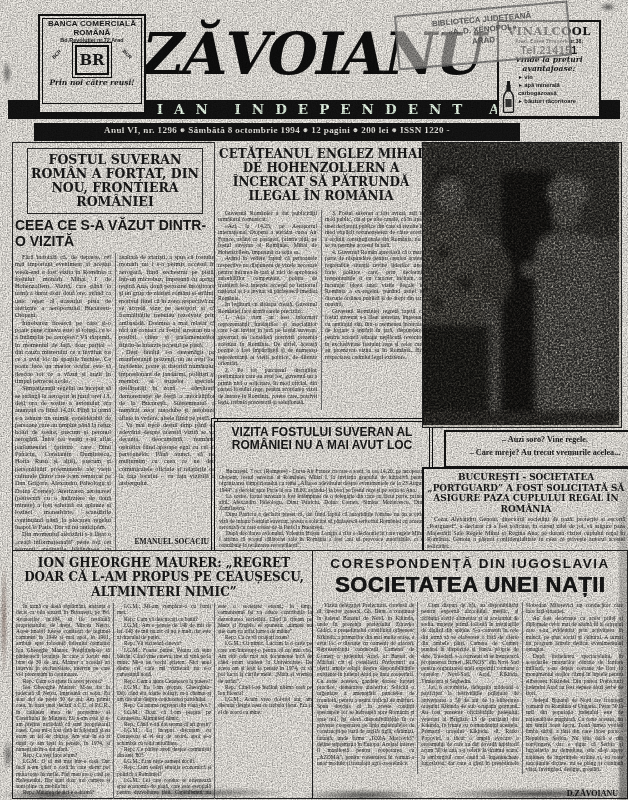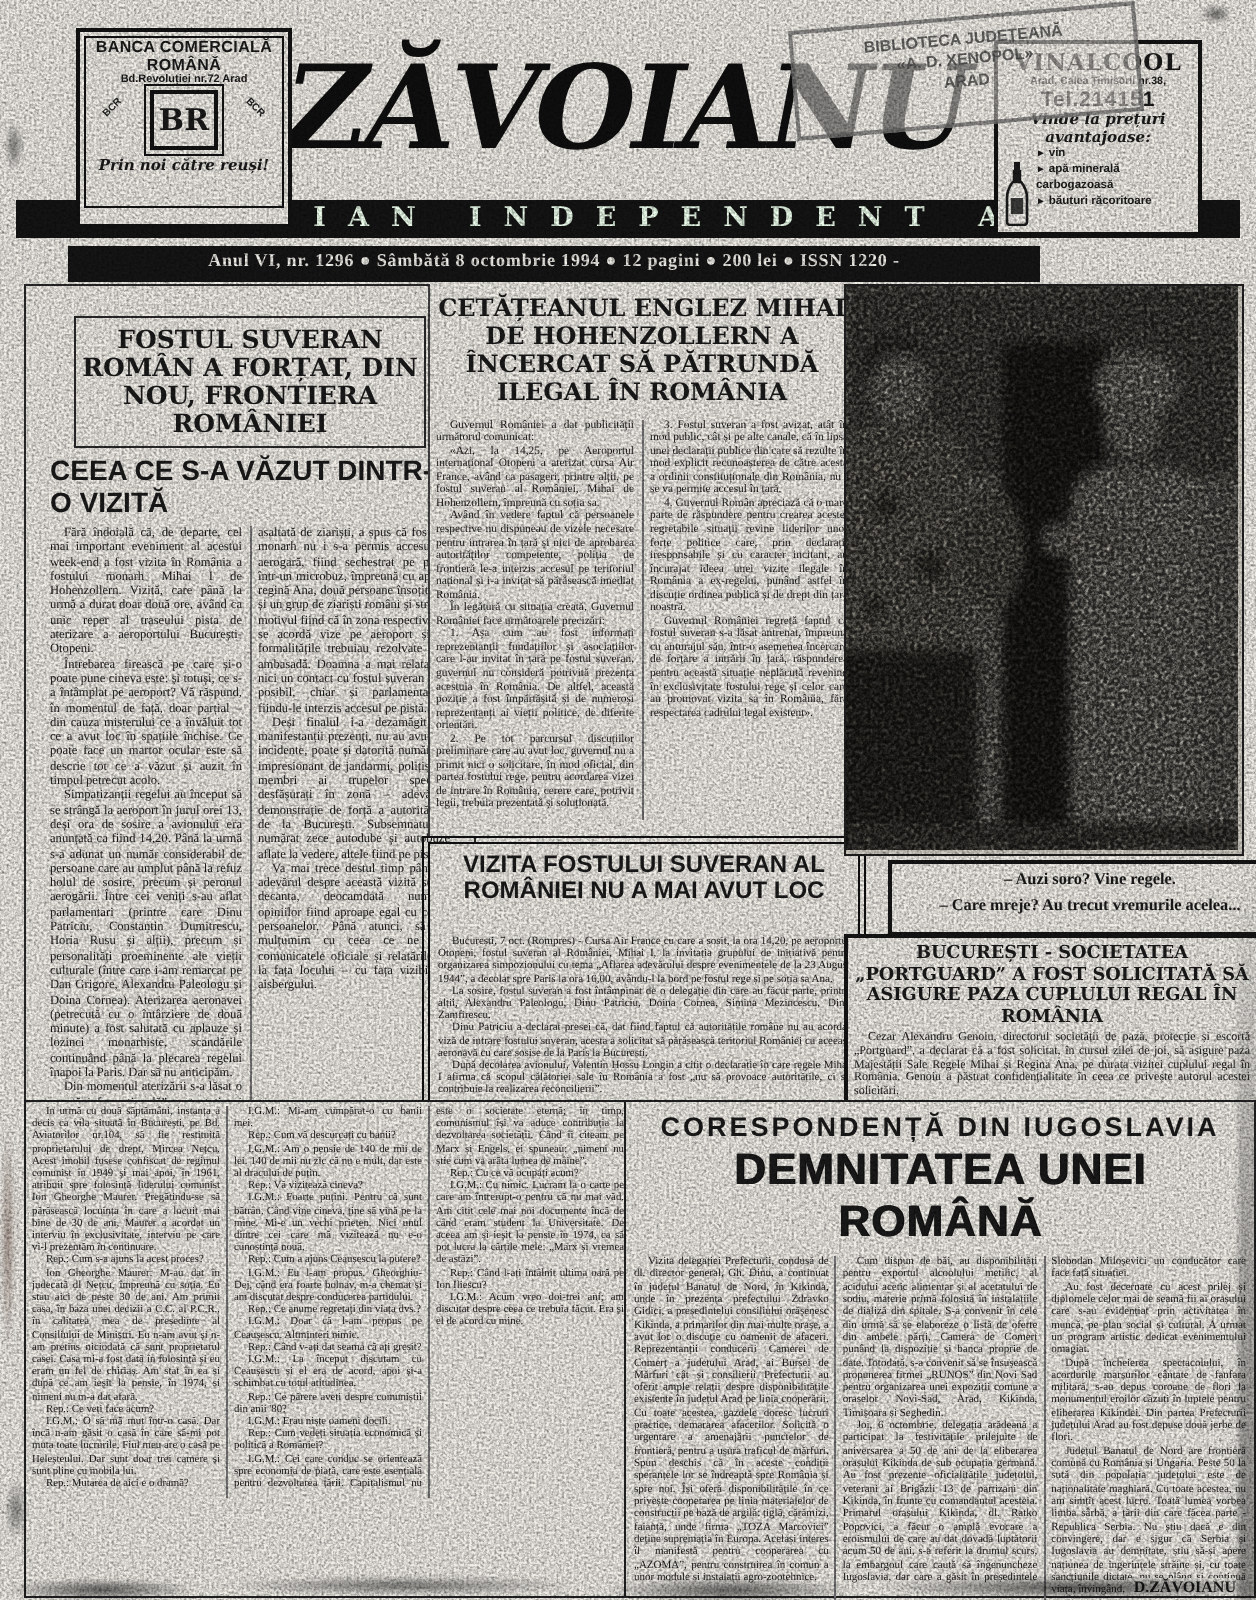--- a/index.html
+++ b/index.html
@@ -41,21 +41,21 @@
   .banner{left:8px;top:100px;width:612px;height:19px;background:#151515;color:#efe!important;text-align:center;
           font-family:"DejaVu Serif",serif;font-weight:bold;font-size:13.5px;line-height:19px;letter-spacing:11px;color:#eeece5;}
   .dateline{left:34px;top:123px;width:486px;height:18px;background:#161616;color:#f1efe9;text-align:center;
             font-family:"Liberation Serif",serif;font-weight:bold;font-size:9px;line-height:14px;letter-spacing:.4px;}
   
   .body p{margin:0;text-indent:7px;text-align:justify;}
   .cols2{column-count:2;column-gap:8px;column-rule:1px solid #777;column-fill:auto;overflow:hidden;}
   .cols3{column-count:3;column-gap:7px;column-rule:1px solid #777;column-fill:auto;overflow:hidden;}
   .sig{font-weight:bold;font-size:7.5px;background:#f0ede7;padding-left:4px;}
   
-  .art-visit{left:12px;top:142px;width:200px;height:404px;border:1px solid #2b2b2b;background:#f0ede7;padding:12px;}
+  .art-visit{left:12px;top:142px;width:200px;height:404px;border:1px solid #2b2b2b;background:#f0ede7;padding:2px;}
   .art-visit .title-box{margin:3px auto 3px;width:170px;border:1px solid #2b2b2b;padding:4px 2px;
         font-family:"DejaVu Serif",serif;font-weight:bold;font-size:12.5px;line-height:1.12;text-align:center;}
   .art-visit .subtitle{font-family:"Liberation Sans","DejaVu Sans",sans-serif;font-weight:bold;font-size:14px;text-align:left;margin:3px 0 4px;}
   .art-visit .body{height:318px;font-size:6.3px;line-height:1.16;}
   .art-visit .sig{position:absolute;right:8px;bottom:5px;}
   
   .art-comm{left:214px;top:142px;width:206px;height:276px;border-left:1px solid #444;border-right:1px solid #444;padding:0 3px;background:#f0ede7;}
   .art-comm .title{font-family:"DejaVu Serif",serif;font-weight:bold;font-size:12px;line-height:1.18;text-align:center;margin:5px 0 6px;}
   .art-comm .body{height:200px;font-size:5.7px;line-height:1.15;}
   
@@ -220,20 +220,21 @@
 </div>
 
 <div class="abs art-pg">
   <div class="title">BUCUREȘTI - SOCIETATEA „PORTGUARD” A FOST SOLICITATĂ SĂ ASIGURE PAZA CUPLULUI REGAL ÎN ROMÂNIA</div>
   <div class="body">
       <p>Cezar Alexandru Genoiu, directorul societății de pază, protecție și escortă „Portguard”, a declarat că a fost solicitat, în cursul zilei de joi, să asigure paza Majestății Sale Regele Mihai și Regina Ana, pe durata vizitei cuplului regal în România. Genoiu a păstrat confidențialitate în ceea ce privește autorul acestei solicitări.</p>
     </div>
 </div>
 
 <div class="abs art-maurer">
+  <div class="title">ION GHEORGHE MAURER: „REGRET DOAR CĂ L-AM PROPUS PE CEAUȘESCU, ALTMINTERI NIMIC”</div>
   <div class="body cols3">
       <p>În urmă cu două săptămâni, instanța a decis ca vila situată în București, pe Bd. Aviatorilor nr.104, să fie restituită proprietarului de drept, Mircea Nețcu. Acest imobil fusese confiscat de regimul comunist în 1949 și mai apoi, în 1961, atribuit spre folosință liderului comunist Ion Gheorghe Maurer. Pregătindu-se să părăsească locuința în care a locuit mai bine de 30 de ani, Maurer a acordat un interviu în exclusivitate, interviu pe care vi-l prezentăm în continuare.</p>
       <p>Rep.: Cum s-a ajuns la acest proces?</p>
       <p>Ion Gheorghe Maurer: M-au dat în judecată dl Nețcu, împreună cu soția. Eu stau aici de peste 30 de ani. Am primit casa, în baza unei decizii a C.C. al P.C.R., în calitatea mea de președinte al Consiliului de Miniștri. Eu n-am avut și n-am pretins niciodată că sunt proprietarul casei. Casa mi-a fost dată în folosință și eu eram un fel de chiriaș. Am stat în ea și după ce am ieșit la pensie, în 1974, și nimeni nu m-a dat afară.</p>
       <p>Rep.: Ce veți face acum?</p>
       <p>I.G.M.: O să mă mut într-o casă. Dar încă n-am găsit o casă în care să-mi pot muta toate lucrurile. Fiul meu are o casă pe Heleșteului. Dar sunt doar trei camere și sunt pline cu mobila lui.</p>
       <p>Rep.: Mutarea de aici e o dramă?</p>
       <p>I.G.M.: Mi-am cumpărat-o cu banii mei.</p>
       <p>Rep.: Cum vă descurcați cu banii?</p>
       <p>I.G.M.: Am o pensie de 140 de mii de lei. 140 de mii nu zic că nu e mult, dar este al dracului de puțin.</p>
@@ -251,21 +252,21 @@
       <p>I.G.M.: Cei care conduc se orientează spre economia de piață, care este esențială pentru dezvoltarea țării. Capitalismul nu este o societate eternă; în timp, comunismul își va aduce contribuția la dezvoltarea societății. Când îi citeam pe Marx și Engels, ei spuneau: „nimeni nu știe cum va arăta lumea de mâine”.</p>
       <p>Rep.: Cu ce vă ocupați acum?</p>
       <p>I.G.M.: Cu nimic. Lucram la o carte pe care am întrerupt-o pentru că nu mai văd. Am citit cele mai noi documente încă de când eram student la Universitate. De aceea am și ieșit la pensie în 1974, ca să pot lucra la cărțile mele: „Marx și vremea de astăzi”.</p>
       <p>Rep.: Când l-ați întâlnit ultima oară pe Ion Iliescu?</p>
       <p>I.G.M.: Acum vreo doi-trei ani; am discutat despre ceea ce trebuia făcut. Era și el de acord cu mine.</p>
     </div>
 </div>
 
 <div class="abs art-yugo">
   <div class="kicker">CORESPONDENȚĂ DIN IUGOSLAVIA</div>
-  <div class="title">DEMNITATEA UNEI ROMÂNĂ</div>
+  <div class="title">SOCIETATEA UNEI NAȚII</div>
   <div class="body cols3">
       <p>Vizita delegației Prefecturii, condusă de dl. director general, Gh. Dinu, a continuat în județul Banatul de Nord, în Kikinda, unde în prezența prefectului Zdravko Gidici, a președintelui consiliului orășenesc Kikinda, a primarilor din mai multe orașe, a avut loc o discuție cu oamenii de afaceri. Reprezentanții conducerii Camerei de Comerț a județului Arad, ai Bursei de Mărfuri cât și consilierii Prefecturii au oferit ample relații despre disponibilitățile existente în județul Arad pe linia cooperării. Cu toate acestea, gazdele doresc lucruri practice, demararea afacerilor. Solicită o urgentare a amenajării punctelor de frontieră, pentru a ușura traficul de mărfuri. Spun deschis că în aceste condiții speranțele lor se îndreaptă spre România și spre noi. Își oferă disponibilitățile în ce privește cooperarea pe linia materialelor de construcții pe bază de argilă: țiglă, cărămizi, faianță, unde firma „TOZA Marcovici” deține supremația în Europa. Același interes îl manifestă pentru cooperarea cu „AZOMA”, pentru construirea în comun a unor module și instalații agro-zootehnice.</p>
       <p>Cum dispun de băi, au disponibilități pentru exportul alcoolului metilic, al acidului acetic alimentar și al acetatului de sodiu, materie primă folosită în instalațiile de dializă din spitale. S-a convenit în cele din urmă să se elaboreze o listă de oferte din ambele părți, Camera de Comerț punând la dispoziție și banca proprie de date. Totodată, s-a convenit să se însușească propunerea firmei „RUNOS” din Novi Sad pentru organizarea unei expoziții comune a orașelor Novi-Sad, Arad, Kikinda, Timișoara și Seghedin.</p>
       <p>Joi, 6 octombrie, delegația arădeană a participat la festivitățile prilejuite de aniversarea a 50 de ani de la eliberarea orașului Kikinda de sub ocupația germană. Au fost prezente oficialitățile județului, veterani ai Brigăzii 13 de partizani din Kikinda, în frunte cu comandantul acesteia. Primarul orașului Kikinda, dl. Ratko Popovici, a făcut o amplă evocare a eroismului de care au dat dovadă luptătorii acum 50 de ani, s-a referit la drumul scurs, la embargoul care caută să îngenuncheze Iugoslavia, dar care a găsit în președintele Slobodan Miloșevici un conducător care face față situației.</p>
       <p>Au fost decernate cu acest prilej și diplomele celor mai de seamă fii ai orașului care s-au evidențiat prin activitatea în muncă, pe plan social și cultural. A urmat un program artistic dedicat evenimentului omagiat.</p>
       <p>După încheierea spectacolului, în acordurile marșurilor cântate de fanfara militară, s-au depus coroane de flori la monumentul eroilor căzuți în luptele pentru eliberarea Kikindei. Din partea Prefecturii județului Arad au fost depuse două jerbe de flori.</p>
       <p>Județul Banatul de Nord are frontieră comună cu România și Ungaria. Peste 50 la sută din populația județului este de naționalitate maghiară. Cu toate acestea, nu am simțit acest lucru. Toată lumea vorbea limba sârbă, a țării din care făcea parte - Republica Serbia. Nu știu dacă e din convingere, dar e sigur că Serbia și Iugoslavia au demnitate, știu să-și apere națiunea de ingerințele străine și, cu toate sancțiunile dictate, nu se plâng și continuă viața, învingând, desigur, greutăți.</p>
     </div>
   <div class="sig">D.ZĂVOIANU</div>
 </div>

